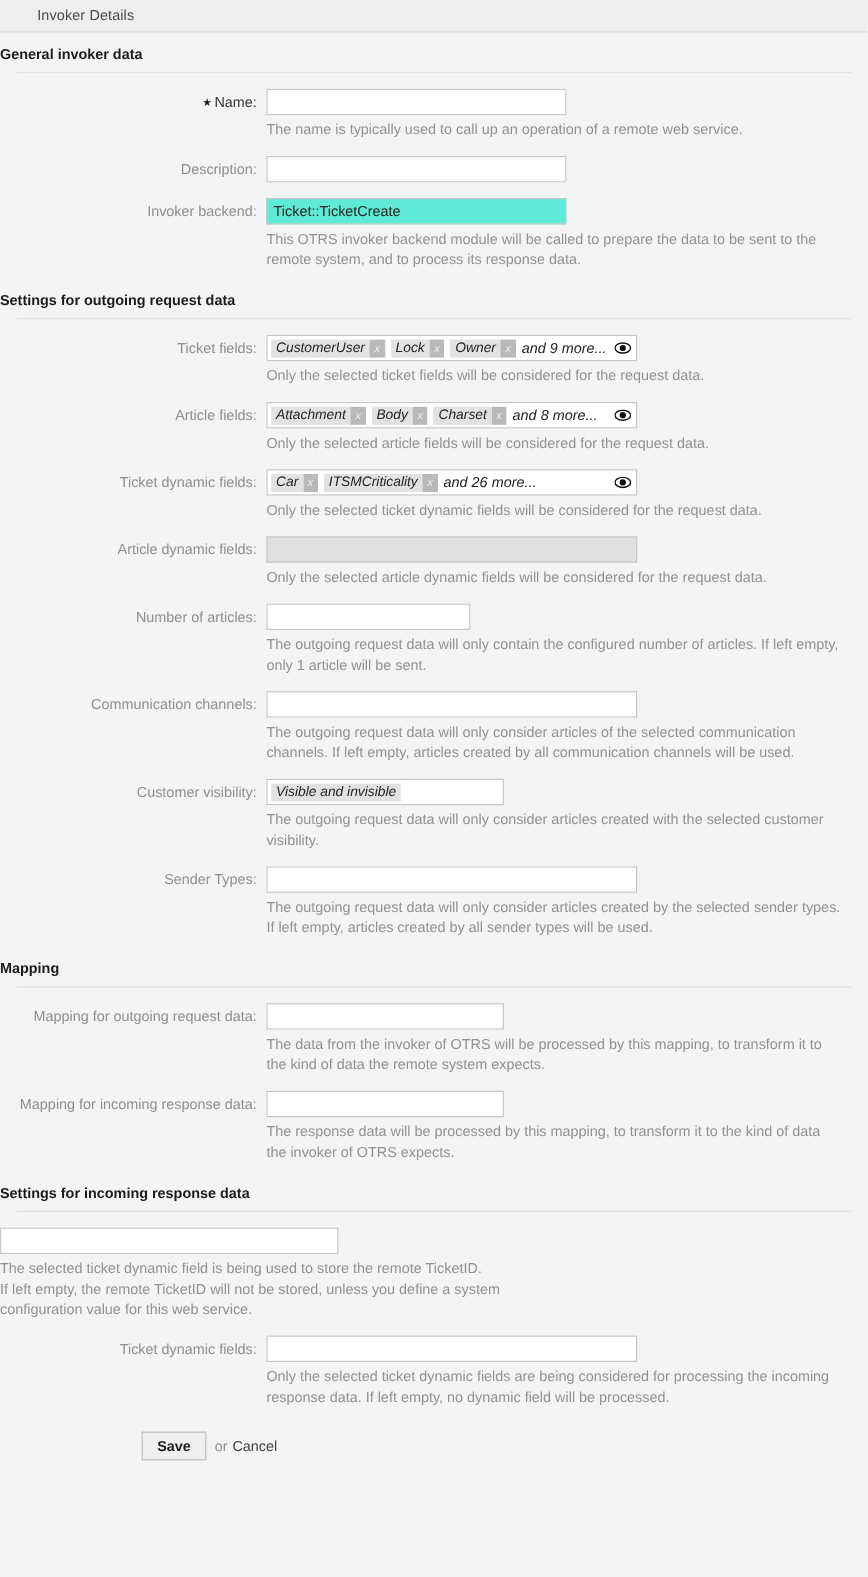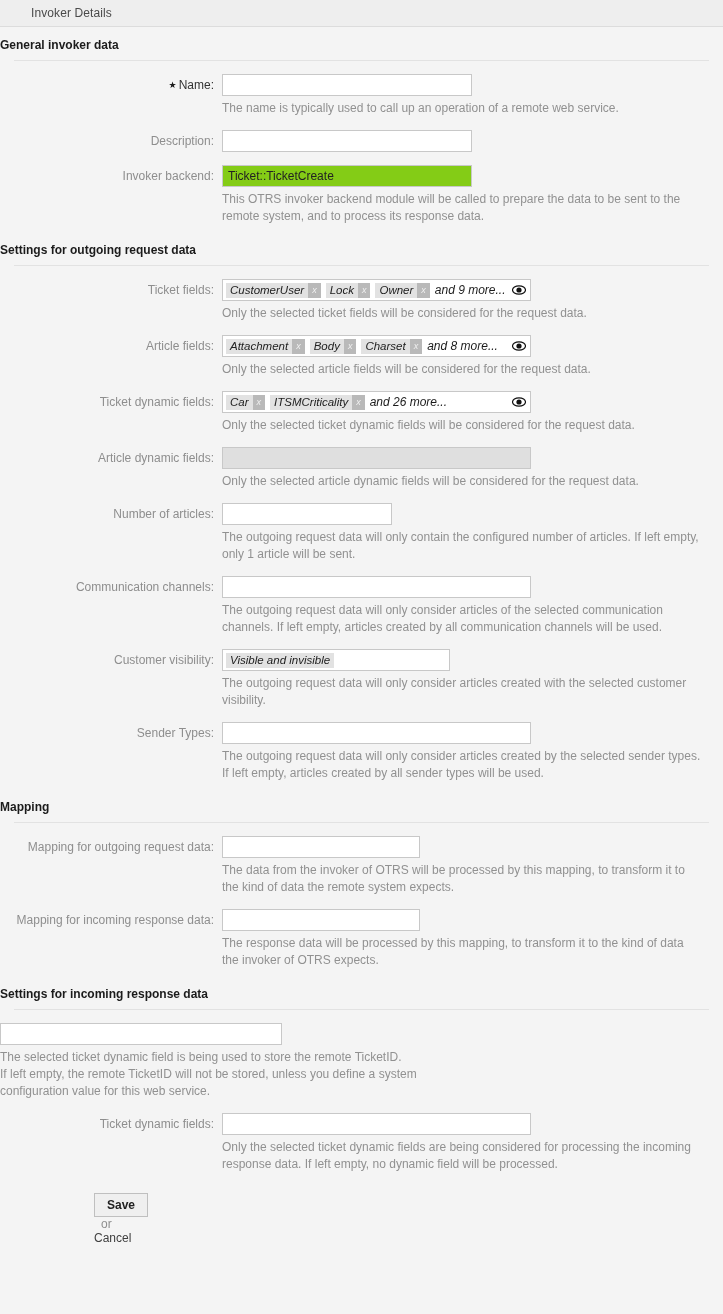--- a/index.html
+++ b/index.html
@@ -100,21 +100,21 @@
     border: 1px solid #c8c8c8;
     display: block;
   }
   .text-input.w250 { width: 250px; }
   .text-input.w170 { width: 170px; }
   .text-input.w198 { width: 198px; }
   .text-input.w282 { width: 282px; }
   .text-input.w309 { width: 309px; }
 
   .text-input.readonly {
-    background: #84cc16;
+    background: #5eead4;
     border: 1px solid #c8c8c8;
     color: #222222;
     line-height: 20px;
     padding-left: 5px;
     font-size: 12px;
   }
   .text-input.disabled {
     background: #dfdfdf;
     border: 1px solid #c8c8c8;
   }
@@ -125,21 +125,21 @@
     background: #ffffff;
     border: 1px solid #c8c8c8;
     height: 22px;
     display: flex;
     align-items: center;
     padding: 0 4px 0 3px;
     position: relative;
     font-style: italic;
   }
   .chipbox.w309 { width: 309px; }
-  .chipbox.w198 { width: 228px; }
+  .chipbox.w198 { width: 198px; }
 
   .chip {
     display: inline-flex;
     align-items: stretch;
     height: 15px;
     margin-right: 5px;
     font-size: 11.5px;
     line-height: 15px;
     white-space: nowrap;
   }
@@ -180,24 +180,23 @@
     font-size: 12px;
     color: #919191;
     line-height: 17px;
     padding-top: 4px;
     max-width: 480px;
   }
 
   
   .submit-row {
     display: flex;
-    align-items: flex-start;
+    align-items: center;
     padding-top: 20px;
-    padding-left: 94px;
-    flex-direction: column;
+    padding-left: 118px;
   }
   .save-button {
     background: #efefef;
     border: 1px solid #bfbfbf;
     font-family: "Liberation Sans", sans-serif;
     font-size: 12px;
     font-weight: bold;
     color: #222222;
     padding: 4px 12px;
     cursor: pointer;

